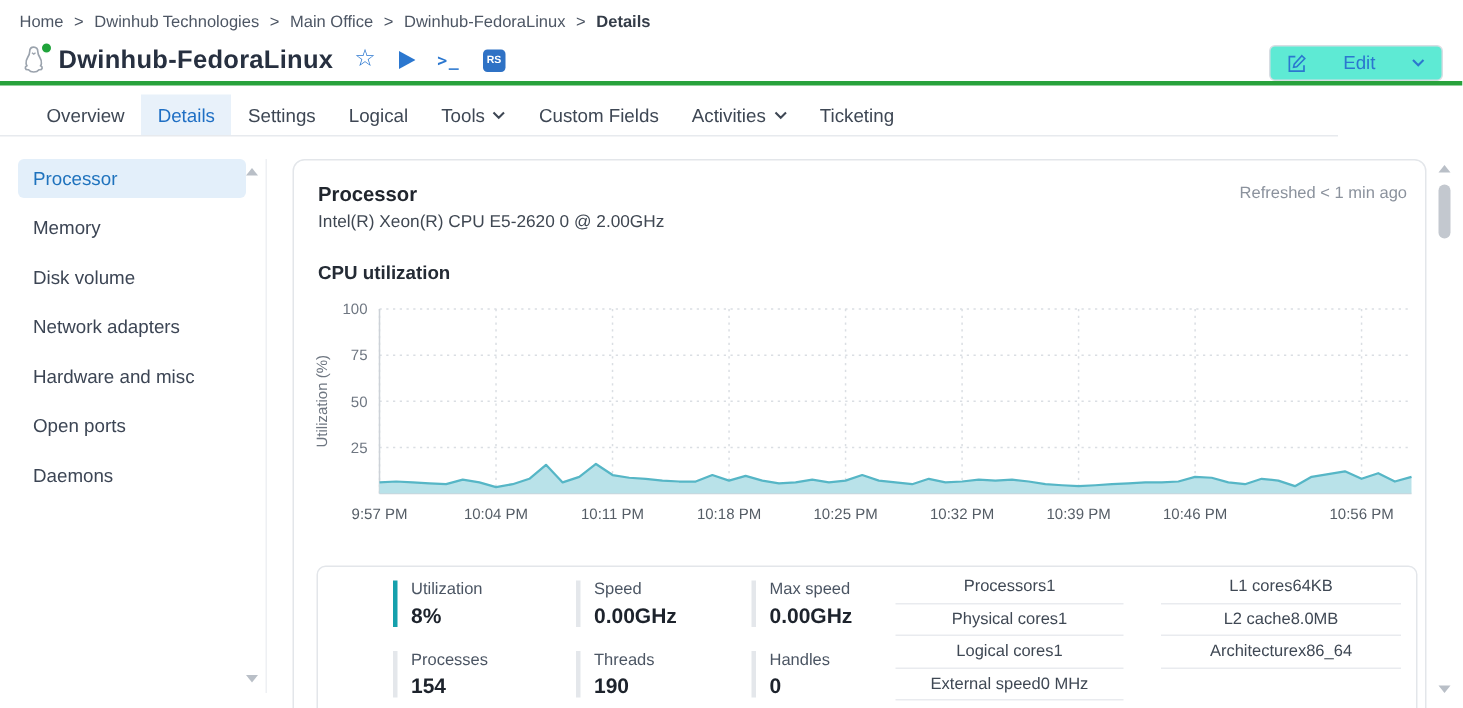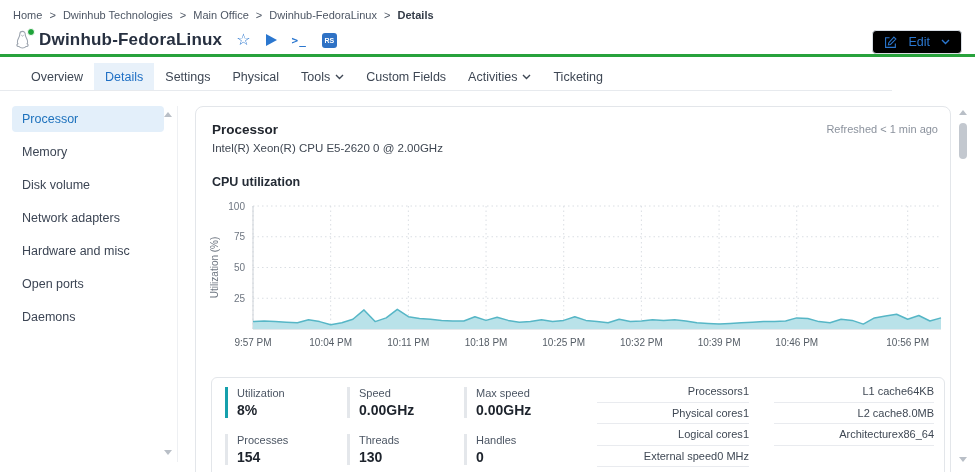--- a/index.html
+++ b/index.html
@@ -15,21 +15,21 @@
   
   .device-header { position:absolute; left:13px; top:27px; height:26px; display:flex; align-items:center; }
   .os-icon { position:relative; width:19px; height:21px; margin-right:7px; }
   .status-dot { position:absolute; right:-3px; top:-2px; width:8px; height:8px; border-radius:50%; background:#1fa33a; border:1px solid #fff; }
   .device-title { font-size:17px; font-weight:bold; color:#273040; letter-spacing:.2px; }
   .action-icons { display:flex; align-items:center; gap:15px; margin-left:14px; color:#2b77cf; }
   .star-icon { font-size:16px; line-height:16px; cursor:pointer; }
   .play-icon { cursor:pointer; display:flex; }
   .terminal-icon { font-family:"DejaVu Sans Mono", monospace; font-weight:bold; font-size:11px; letter-spacing:1px; cursor:pointer; }
   .rs-icon { width:15px; height:15px; background:#2f72c5; border-radius:3px; color:#fff; font-size:7px; font-weight:bold; display:flex; align-items:center; justify-content:center; cursor:pointer; }
-  .edit-btn { position:absolute; right:13px; top:30px; height:24px; border:1px solid #d8dde3; border-radius:4px; background:#000000; color:#2b77cf; font-size:12.5px; display:flex; align-items:center; gap:11px; padding:0 11px; cursor:pointer; }
+  .edit-btn { position:absolute; right:13px; top:30px; height:24px; border:1px solid #d8dde3; border-radius:4px; background:#5eead4; color:#2b77cf; font-size:12.5px; display:flex; align-items:center; gap:24px; padding:0 11px; cursor:pointer; }
 
   .status-line { position:absolute; left:0; top:54px; width:975px; height:3px; background:#28a23c; }
 
   
   .tabbar { position:absolute; left:0; top:63px; width:892px; height:28px; border-bottom:1px solid #e7eaee; }
   .tabs { display:flex; margin-left:20px; height:100%; font-size:12.5px; color:#3e4754; }
   .tab { display:flex; align-items:center; gap:5px; padding:0 11px; cursor:pointer; white-space:nowrap; }
   .tab.active { background:#e8f1fa; color:#1f6fc4; }
   .chev { stroke:currentColor; fill:none; stroke-width:1.4; }
 
@@ -49,28 +49,28 @@
   .panel-title { position:absolute; left:16px; top:15px; font-size:13.5px; font-weight:bold; color:#21262e; }
   .panel-sub { position:absolute; left:16px; top:35px; font-size:11.5px; color:#3f4752; }
   .refreshed { position:absolute; right:12px; top:16px; font-size:11px; color:#8b929d; }
   .section-title { position:absolute; left:16px; top:68px; font-size:12.5px; font-weight:bold; color:#242b35; }
   .chart-wrap { position:absolute; left:0; top:88px; width:756px; height:166px; }
   .chart-wrap svg { display:block; }
 
   
   .stats-card { position:absolute; left:15px; top:270px; width:734px; height:130px; border:1px solid #e3e6ea; border-radius:6px; background:#fff; }
   .stat-grid { position:absolute; left:13px; top:9px; display:grid; grid-template-columns:122px 117px 125px; grid-row-gap:16px; }
-  .stat { border-left:3px solid #e4e7eb; padding-left:9px; }
+  .stat { border-left:3px solid #e4e7eb; padding-left:9px;margin-left:37px; }
   .stat.accent { border-left-color:#15a0ac; }
   .stat-label { font-size:11px; color:#4b5563; }
   .stat-value { font-size:14px; font-weight:bold; color:#1d232c; margin-top:3px; }
   .kv { position:absolute; top:3px; }
   .kv-col1 { left:385px; width:152px; }
   .kv-col2 { left:562px; width:160px; }
-  .kv-row { display:flex; justify-content:flex-end; align-items:center; height:21.5px; border-bottom:1px solid #e9ebef; font-size:11px; color:#3f4854; }
+  .kv-row { display:flex; justify-content:center; align-items:center; height:21.5px; border-bottom:1px solid #e9ebef; font-size:11px; color:#3f4854; }
   .kv-val { text-align:right; }
 
   
   .pg-scroll { position:absolute; left:957px; top:106px; width:13px; height:358px; }
   .pg-up { position:absolute; left:2px; top:4px; }
   .pg-down { position:absolute; left:2px; bottom:2px; }
   .pg-thumb { position:absolute; left:2px; top:17px; width:8px; height:36px; background:#c3c8cf; border-radius:4px; cursor:pointer; }
 </style>
 </head>
 <body>
@@ -128,21 +128,21 @@
       <div class="tab">
           <span>Overview</span>
         </div>
       <div class="tab active">
           <span>Details</span>
         </div>
       <div class="tab">
           <span>Settings</span>
         </div>
       <div class="tab">
-          <span>Physical</span>
+          <span>Logical</span>
         </div>
       <div class="tab">
           <span>Tools</span>
         <svg class="chev" width="9" height="6" viewBox="0 0 9 6">
             <polyline points="1,1 4.5,4.5 8,1"></polyline>
           </svg>
       </div>
       <div class="tab">
           <span>Custom Fields</span>
         </div>
@@ -226,21 +226,21 @@
         <div class="stat">
           <div class="stat-label">Max speed</div>
           <div class="stat-value">0.00GHz</div>
         </div>
         <div class="stat">
           <div class="stat-label">Processes</div>
           <div class="stat-value">154</div>
         </div>
         <div class="stat">
           <div class="stat-label">Threads</div>
-          <div class="stat-value">130</div>
+          <div class="stat-value">190</div>
         </div>
         <div class="stat">
           <div class="stat-label">Handles</div>
           <div class="stat-value">0</div>
         </div>
       </div>
 
       <div class="kv kv-col1">
         <div class="kv-row">
             <span class="kv-key">Processors</span>
@@ -254,21 +254,21 @@
             <span class="kv-key">Logical cores</span>
             <span class="kv-val">1</span>
           </div>
         <div class="kv-row">
             <span class="kv-key">External speed</span>
             <span class="kv-val">0 MHz</span>
           </div>
       </div>
       <div class="kv kv-col2">
         <div class="kv-row">
-            <span class="kv-key">L1 cache</span>
+            <span class="kv-key">L1 cores</span>
             <span class="kv-val">64KB</span>
           </div>
         <div class="kv-row">
             <span class="kv-key">L2 cache</span>
             <span class="kv-val">8.0MB</span>
           </div>
         <div class="kv-row">
             <span class="kv-key">Architecture</span>
             <span class="kv-val">x86_64</span>
           </div>

